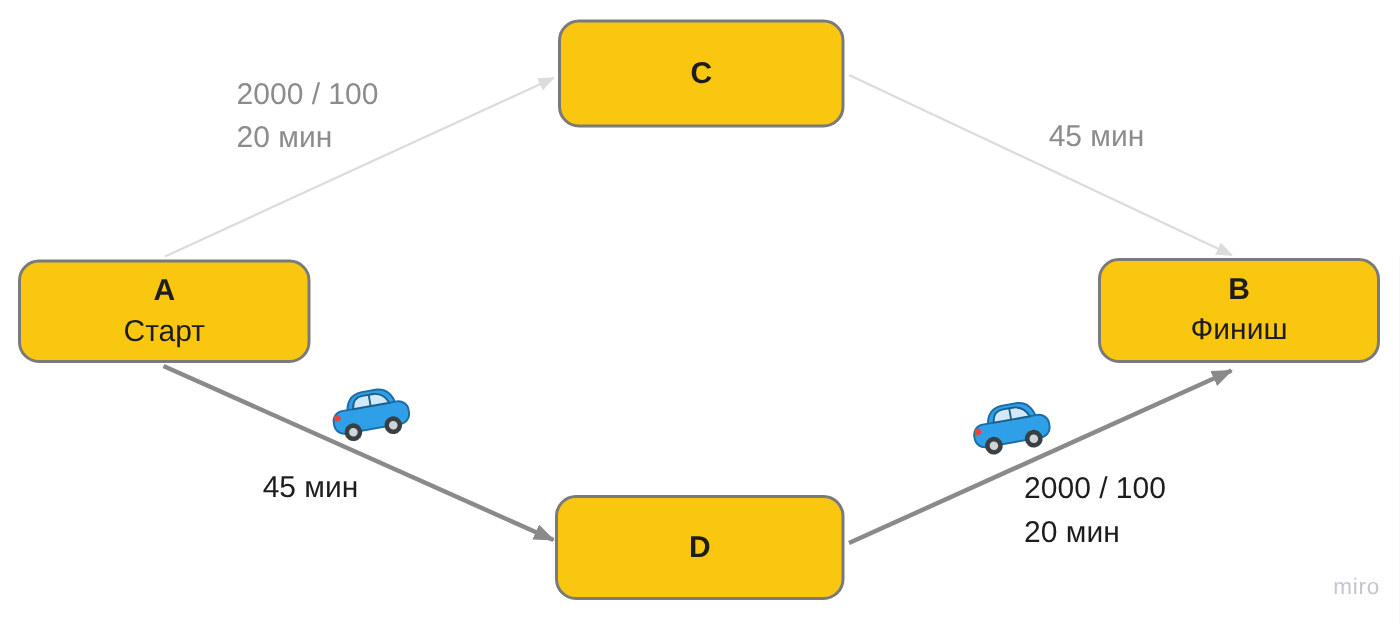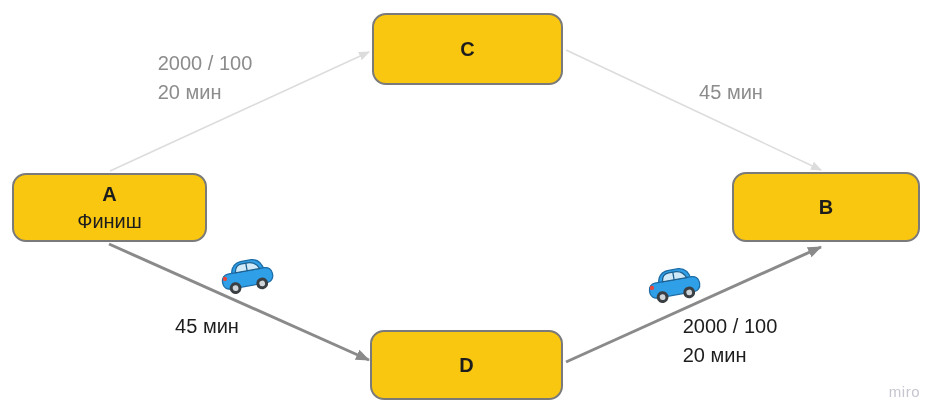--- a/index.html
+++ b/index.html
@@ -51,27 +51,28 @@
       </marker>
     </defs>
     <line x1="110" y1="171" x2="369" y2="52" stroke="#dcdcdc" stroke-width="1.5" marker-end="url(#head-light)"></line>
     <line x1="566" y1="50" x2="821" y2="170" stroke="#dcdcdc" stroke-width="1.5" marker-end="url(#head-light)"></line>
     <line x1="109" y1="244" x2="369" y2="360" stroke="#8a8a8a" stroke-width="3" marker-end="url(#head-dark)"></line>
     <line x1="566" y1="362" x2="821" y2="247" stroke="#8a8a8a" stroke-width="3" marker-end="url(#head-dark)"></line>
   </svg>
 
   <div class="node node-a">
     <span class="letter">A</span>
-    <span class="caption">Финиш</span>
+    <span class="caption">Старт</span>
   </div>
   <div class="node node-c">
     <span class="letter">C</span>
   </div>
   <div class="node node-b">
     <span class="letter">B</span>
+    <span class="caption">Финиш</span>
   </div>
   <div class="node node-d">
     <span class="letter">D</span>
   </div>
 
   <div class="edge-label muted lbl-ac">
     <div>2000 / 100</div>
     <div>20 мин</div>
   </div>
   <div class="edge-label muted lbl-cb">

